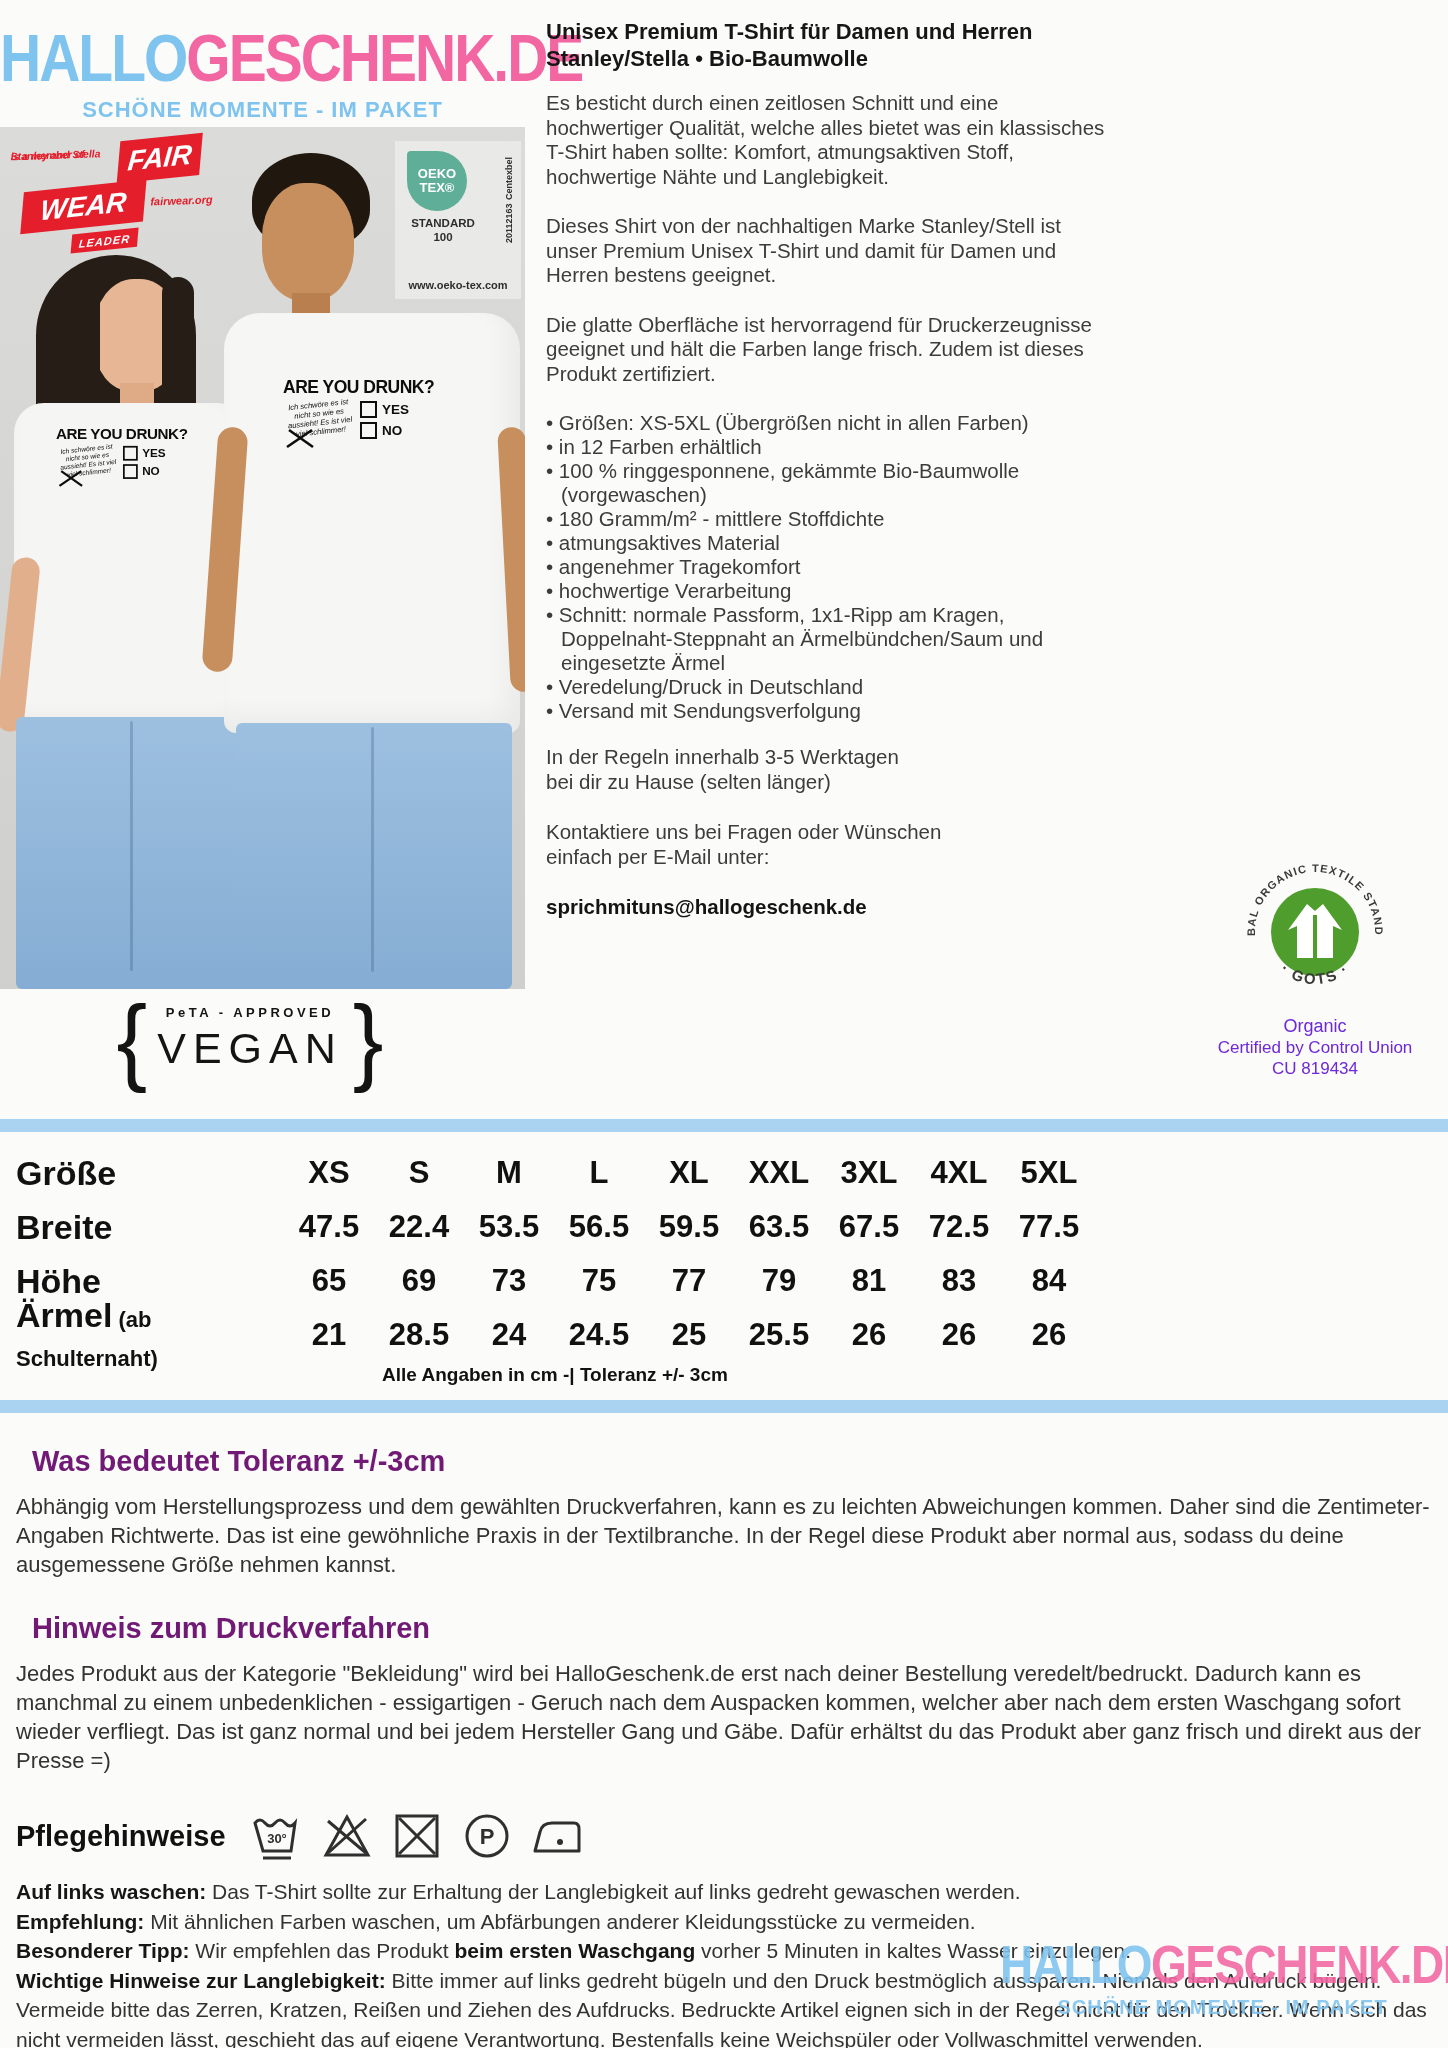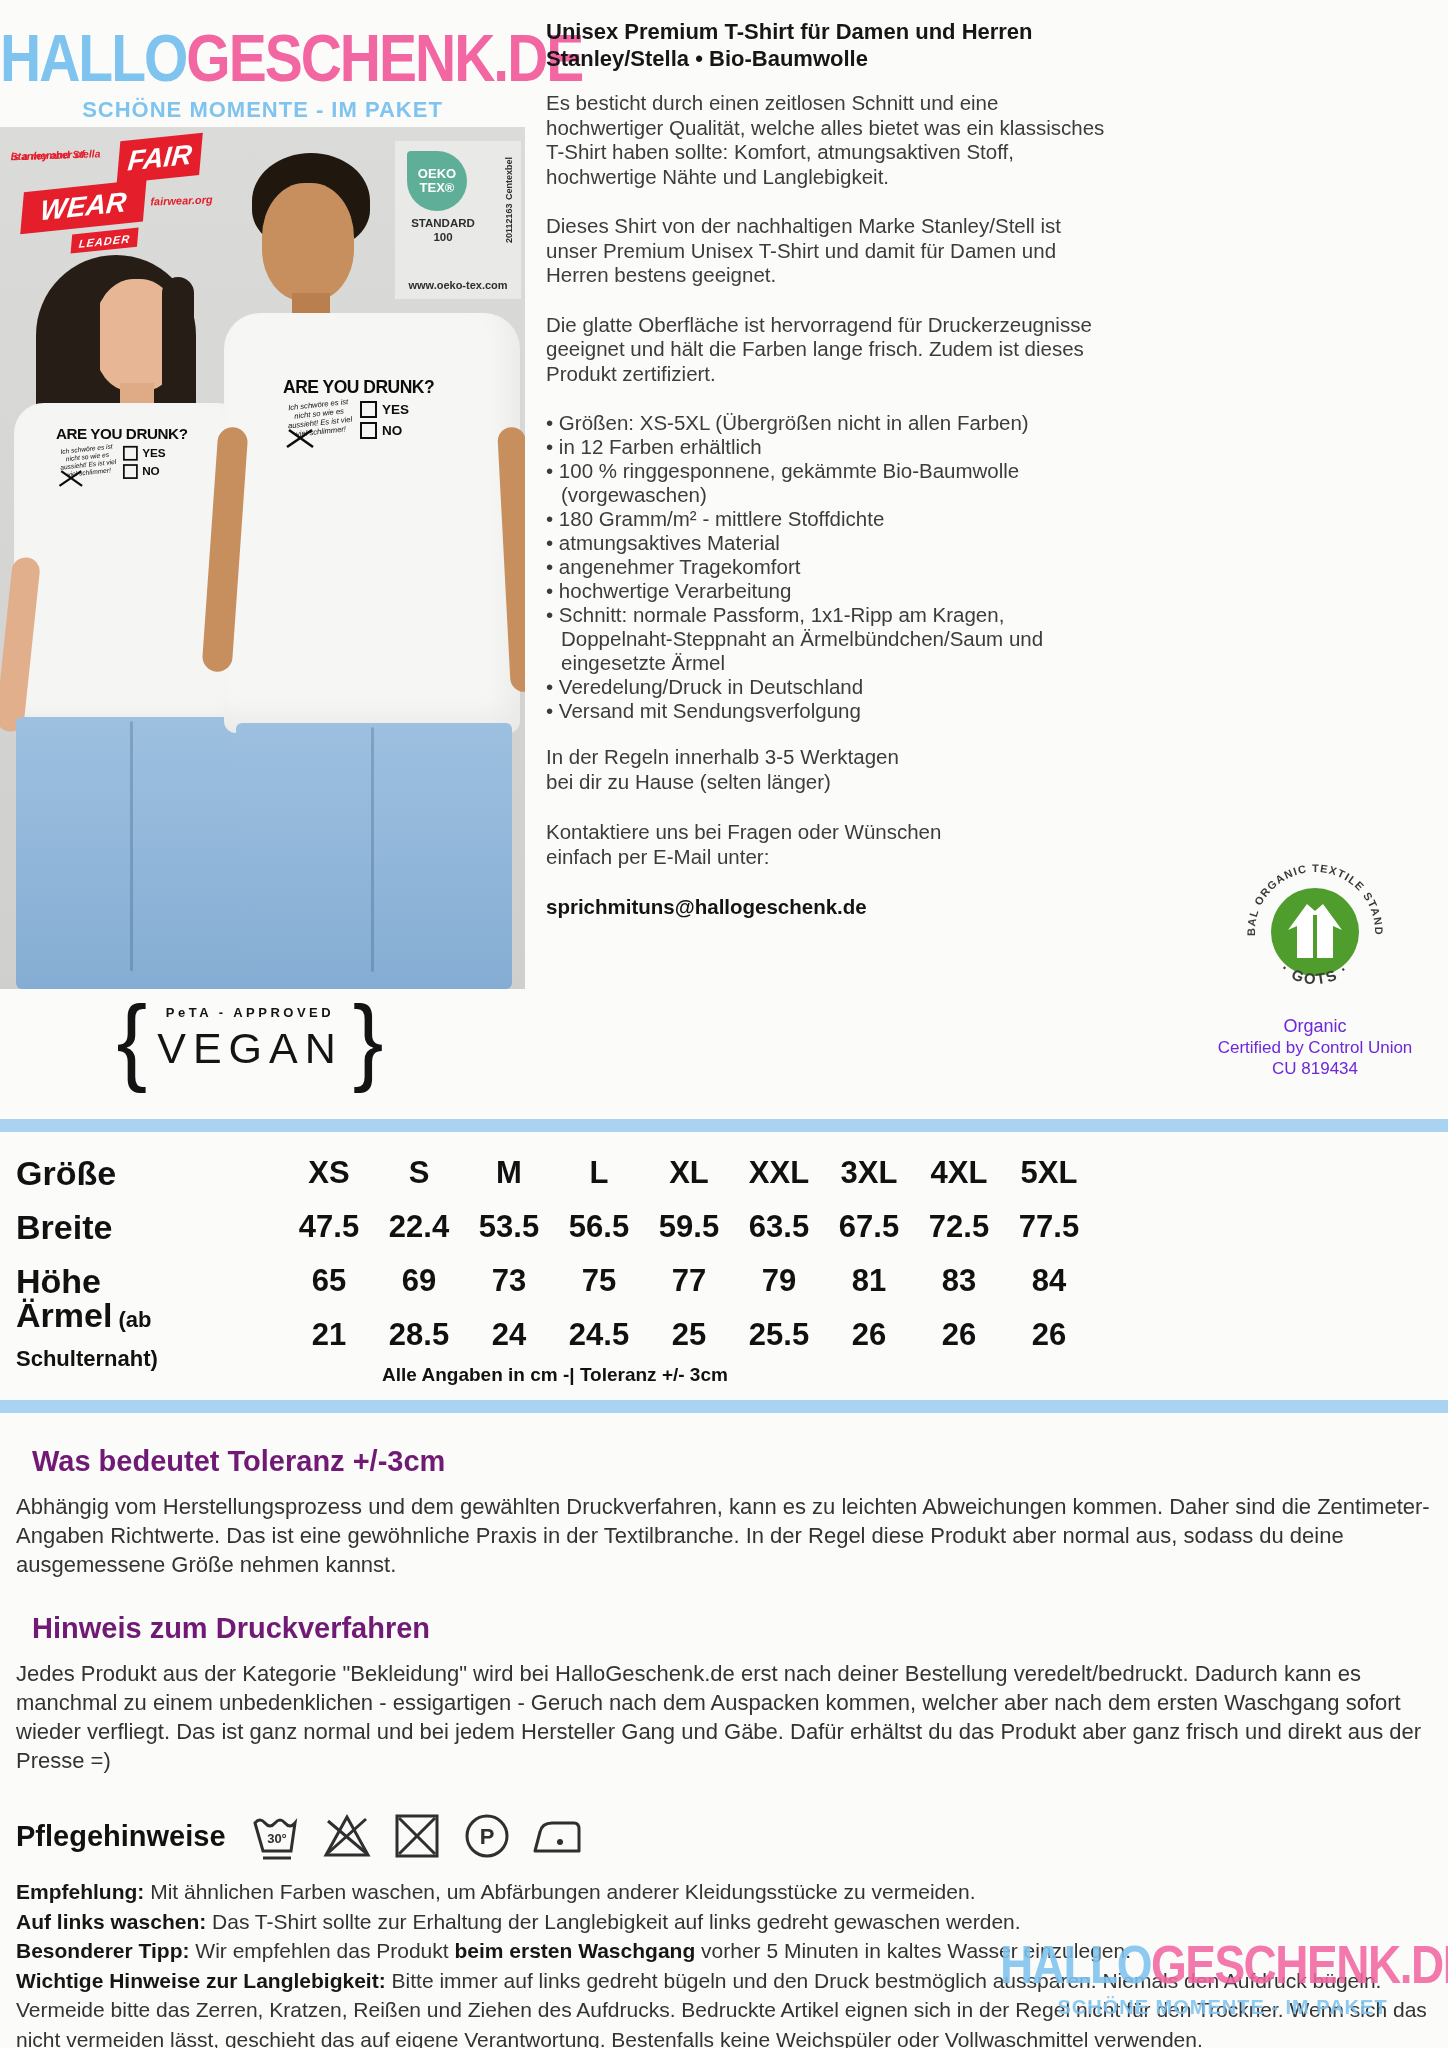--- a/index.html
+++ b/index.html
@@ -378,22 +378,22 @@
       <circle cx="27" cy="27" r="20" fill="none" stroke="#2f2f2f" stroke-width="3"></circle>
       <text x="27" y="35" text-anchor="middle" font-size="22" font-weight="700" fill="#2f2f2f" font-family="Liberation Sans, sans-serif">P</text>
     </svg>
     <svg class="cicon" viewBox="0 0 54 54">
       <path d="M5 42 L10 23 Q12 14 22 14 H44 Q49 14 49 20 V42 Z" fill="none" stroke="#2f2f2f" stroke-width="3" stroke-linejoin="round"></path>
       <circle cx="30" cy="33" r="3" fill="#2f2f2f"></circle>
     </svg>
   </div>
 
   <div>
+      <div class="care-line"><span class="b">Auf links waschen:</span><span> Das T-Shirt sollte zur Erhaltung der Langlebigkeit auf links gedreht gewaschen werden.</span></div>
       <div class="care-line"><span class="b">Empfehlung:</span><span> Mit ähnlichen Farben waschen, um Abfärbungen anderer Kleidungsstücke zu vermeiden.</span></div>
-      <div class="care-line"><span class="b">Auf links waschen:</span><span> Das T-Shirt sollte zur Erhaltung der Langlebigkeit auf links gedreht gewaschen werden.</span></div>
       <div class="care-line"><span class="b">Besonderer Tipp:</span><span> Wir empfehlen das Produkt </span><span class="b">beim ersten Waschgang</span><span> vorher 5 Minuten in kaltes Wasser einzulegen.</span></div>
       <div class="care-line"><span class="b">Wichtige Hinweise zur Langlebigkeit:</span><span> Bitte immer auf links gedreht bügeln und den Druck bestmöglich aussparen. Niemals den Aufdruck bügeln. Vermeide bitte das Zerren, Kratzen, Reißen und Ziehen des Aufdrucks. Bedruckte Artikel eignen sich in der Regel nicht für den Trockner. Wenn sich das nicht vermeiden lässt, geschieht das auf eigene Verantwortung. Bestenfalls keine Weichspüler oder Vollwaschmittel verwenden.</span></div>
     </div>
 </div>
 
 <div class="abs wm">
   <div class="wm-main">
     <span class="c-blue">HALLO</span><span class="c-pink">GESCHENK.DE</span>
   </div>
   <div class="wm-tag">SCHÖNE MOMENTE - IM PAKET</div>

